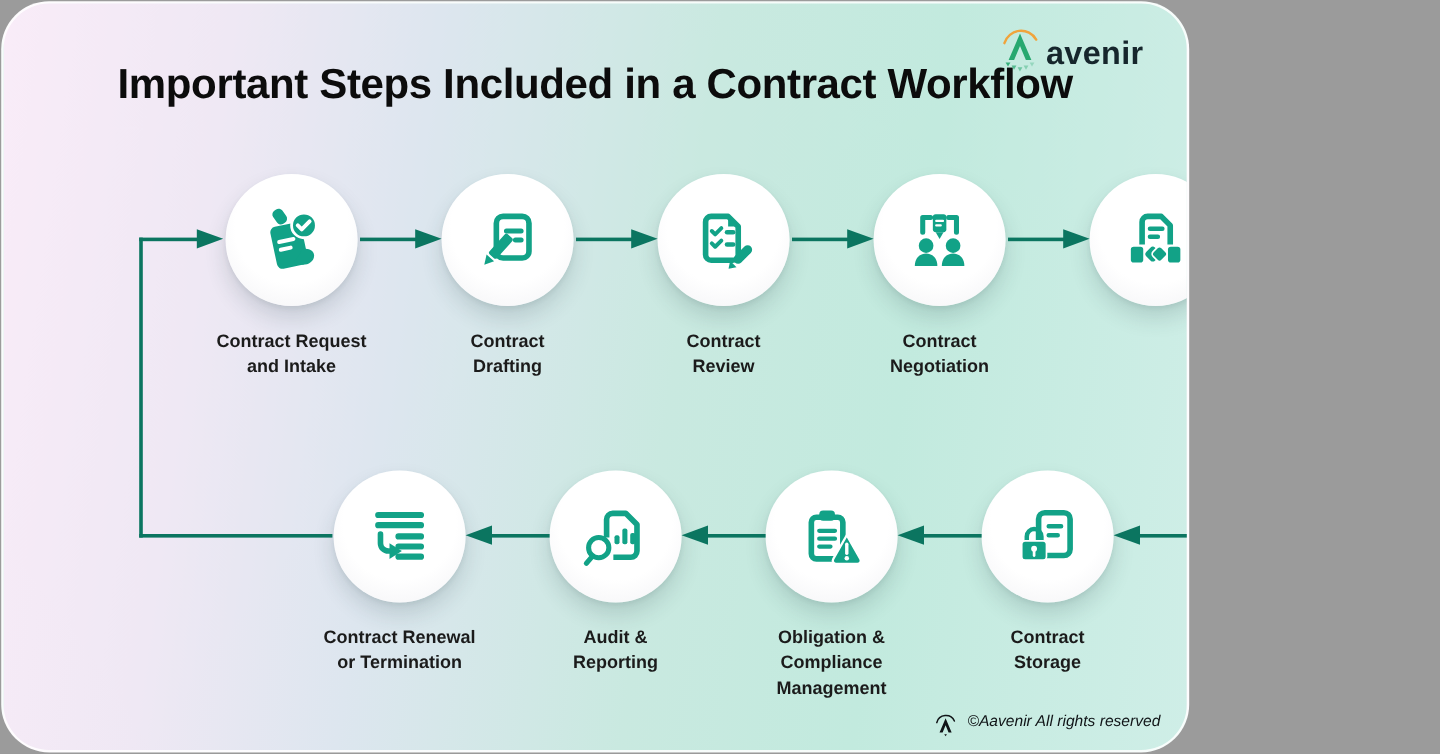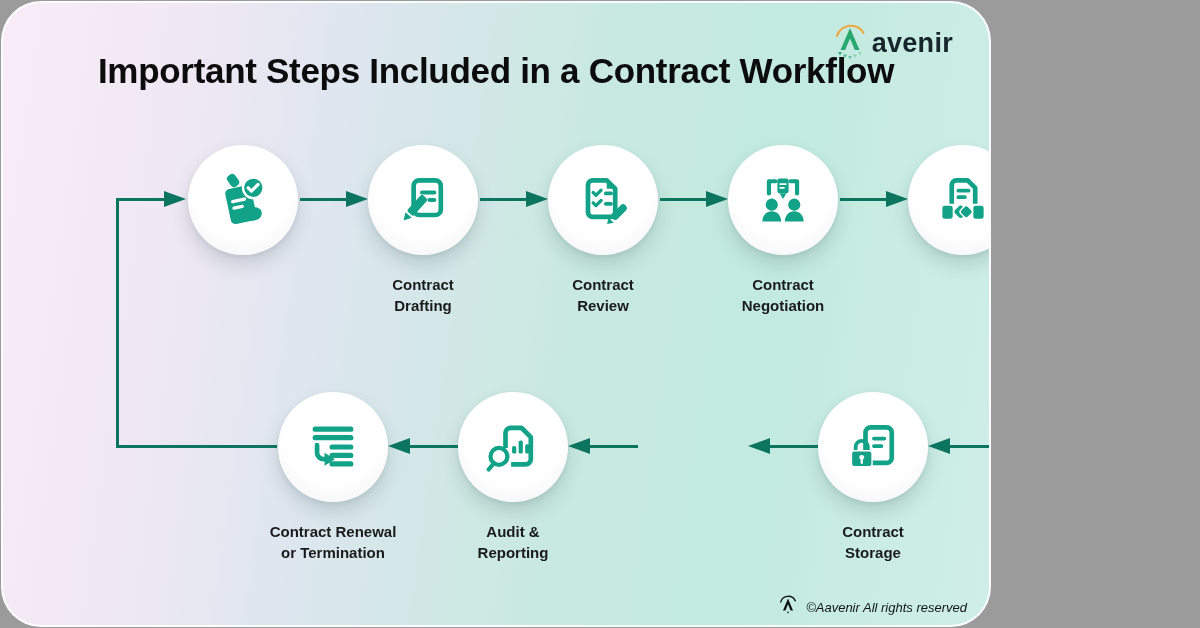--- a/index.html
+++ b/index.html
@@ -10,21 +10,21 @@
     background:linear-gradient(98deg,#f9ecf8 0%,#efe8f4 18%,#dde6ef 34%,#c9e9e0 56%,#c2eade 74%,#cfeee7 100%);
     overflow:hidden;
   }
   .title{
     position:absolute;top:48px;left:0;width:100%;text-align:center;
     font-size:35px;font-weight:800;letter-spacing:-.3px;color:#0c0c0c;
   }
   
   .logo{position:absolute;top:18px;right:36px;display:flex;align-items:flex-end;gap:2px;}
   .logo-text{font-size:27px;font-weight:600;color:#16262c;letter-spacing:.3px;margin-bottom:6px;}
-  .footer{position:absolute;right:22px;bottom:10px;display:flex;align-items:flex-end;gap:7px;}
+  .footer{position:absolute;right:22px;bottom:10px;display:flex;align-items:flex-start;gap:7px;}
   .footer-text{font-size:13px;font-style:italic;color:#101417;}
   
   .step{position:absolute;width:180px;text-align:center;}
   .circle{
     width:110px;height:110px;border-radius:50%;margin:0 auto;
     background:radial-gradient(circle at 50% 40%,#ffffff 55%,#f1f1f4 100%);
     box-shadow:0 10px 18px rgba(35,60,70,.16),0 2px 4px rgba(35,60,70,.08);
     display:flex;align-items:center;justify-content:center;
   }
   .icon{color:#12a287;line-height:0;}
@@ -76,20 +76,22 @@
             <g transform="rotate(-12 30 38)">
               <rect x="16" y="18" width="28" height="38" rx="5" fill="currentColor"></rect>
               <path d="M22 32h13M22 39h9" stroke="#fff" stroke-width="3.5" stroke-linecap="round"></path>
             </g>
             <path d="M42 40c6-1 10 2 10 6 0 5-5 8-10 8l-8-2z" fill="currentColor"></path>
             <circle cx="43" cy="19" r="11" fill="currentColor" stroke="#fff" stroke-width="2.5"></circle>
             <path d="M37.5 19l3.5 3.5 7-7" stroke="#fff" stroke-width="3.5" fill="none" stroke-linecap="round" stroke-linejoin="round"></path>
           </svg>
         </span>
       </div>
+      <div class="step-label">Contract Request
+and Intake</div>
     </div>
 
     <div class="step" style="left:330px;top:142px;">
       <div class="circle">
         <span class="icon">
           <svg viewBox="0 0 64 64">
             <rect x="22" y="11" width="29" height="37" rx="6" fill="none" stroke="currentColor" stroke-width="5"></rect>
             <path d="M31 24h13M39 32h5" stroke="currentColor" stroke-width="4.5" stroke-linecap="round"></path>
             <g transform="rotate(42 22 42)">
               <rect x="17.5" y="24" width="9" height="24" rx="2" fill="currentColor"></rect>
@@ -168,20 +170,37 @@
             <rect x="9" y="36" width="22" height="17" rx="3" fill="currentColor" stroke="#fff" stroke-width="1.5"></rect>
             <circle cx="20" cy="43" r="2.6" fill="#fff"></circle>
             <path d="M20 44v5" stroke="#fff" stroke-width="2.4" stroke-linecap="round"></path>
           </svg>
         </span>
       </div>
       <div class="step-label">Contract
 Storage</div>
     </div>
 
+    <div class="step" style="left:600px;top:389px;">
+      <div class="circle">
+        <span class="icon">
+          <svg viewBox="0 0 64 64">
+            <rect x="14" y="15" width="28" height="37" rx="4.5" fill="none" stroke="currentColor" stroke-width="5"></rect>
+            <rect x="21" y="9" width="14" height="9" rx="3.5" fill="currentColor"></rect>
+            <path d="M21 27h14M21 34h14M21 41h10" stroke="currentColor" stroke-width="3.8" stroke-linecap="round"></path>
+            <path d="M45.5 31L57.5 52a3 3 0 0 1-2.6 4.5H36.1a3 3 0 0 1-2.6-4.5z" fill="currentColor" stroke="#fff" stroke-width="2"></path>
+            <path d="M45.5 39v8" stroke="#fff" stroke-width="3" stroke-linecap="round"></path>
+            <circle cx="45.5" cy="51.5" r="2" fill="#fff"></circle>
+          </svg>
+        </span>
+      </div>
+      <div class="step-label">Obligation &amp;
+Compliance
+Management</div>
+    </div>
 
     <div class="step" style="left:240px;top:389px;">
       <div class="circle">
         <span class="icon">
           <svg viewBox="0 0 64 64">
             <path d="M13 13h38M13 22h38" stroke="currentColor" stroke-width="5.5" stroke-linecap="round"></path>
             <path d="M31 32h20M31 41h20M31 50h20" stroke="currentColor" stroke-width="5.5" stroke-linecap="round"></path>
             <path d="M15 30v8a7 7 0 0 0 7 7h1" fill="none" stroke="currentColor" stroke-width="5" stroke-linecap="round"></path>
             <path d="M23 38l11 7-11 7z" fill="currentColor"></path>
           </svg>

